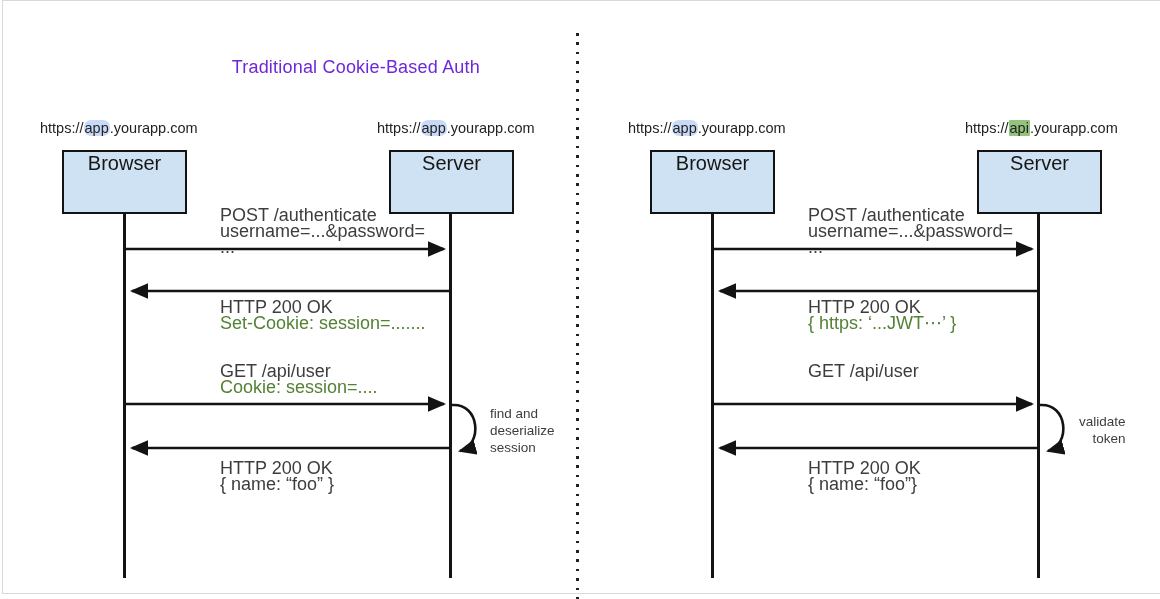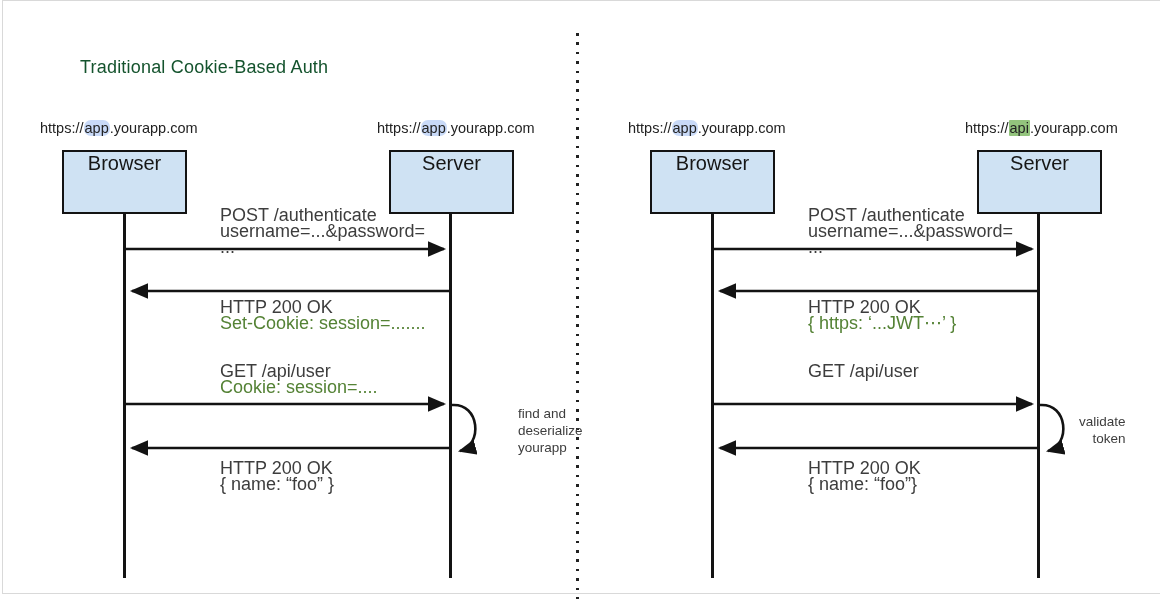--- a/index.html
+++ b/index.html
@@ -9,22 +9,22 @@
   }
   .edge{position:absolute;background:var(--frame-gray);}
   .edge-left{left:2px;top:0;width:1px;height:594px;}
   .edge-top{left:2px;top:0;width:1158px;height:1px;}
   .edge-bottom{left:2px;top:593px;width:1158px;height:1px;}
   .divider{
     position:absolute;left:576px;top:33px;width:3px;height:566px;
     background-image:repeating-linear-gradient(to bottom,var(--divider-dot) 0 2.6px,transparent 2.6px 9.4px);
   }
   .panel-title{
-    position:absolute;top:57px;width:400px;text-align:left;
-    font-size:18px;letter-spacing:.2px;color:#14532d;
+    position:absolute;top:57px;width:400px;text-align:right;
+    font-size:18px;letter-spacing:.2px;color:#6d28d9;
   }
   .url{position:absolute;top:120px;font-size:14.5px;color:#222;white-space:nowrap;}
   .hl{padding:0 1px;border-radius:1px;}
   .hl-blue{background:var(--highlight-blue);border-radius:7px;}
   .hl-green{background:var(--highlight-green);}
   .actor-box{
     position:absolute;top:150px;width:121px;height:60px;
     background:var(--box-fill);border:2.5px solid var(--box-border);
     display:flex;justify-content:center;
     font-size:20px;color:#161616;
@@ -93,24 +93,24 @@
     <div class="green">Set-Cookie: session=.......</div>
   </div>
   <div class="msg" style="left:220px;top:363px;">
     <div>GET /api/user</div>
     <div class="green">Cookie: session=....</div>
   </div>
   <div class="msg" style="left:220px;top:460px;">
     <div>HTTP 200 OK</div>
     <div>{ name: “foo” }</div>
   </div>
-  <div class="side-note" style="left:490px;top:405px;margin-left:28px;">
+  <div class="side-note" style="left:490px;top:405px;">
     <div>find and</div>
     <div>deserialize</div>
-    <div>yourapp</div>
+    <div>session</div>
   </div>
 
 
   <div class="url" style="left:628px;"><span>https://</span><span class="hl hl-blue">app</span><span>.yourapp.com</span></div>
   <div class="url" style="left:965px;"><span>https://</span><span class="hl hl-green">api</span><span>.yourapp.com</span></div>
 
   <div class="actor-box" style="left:650px;">
       <span>Browser</span>
     </div>
   <div class="actor-box" style="left:977px;">

